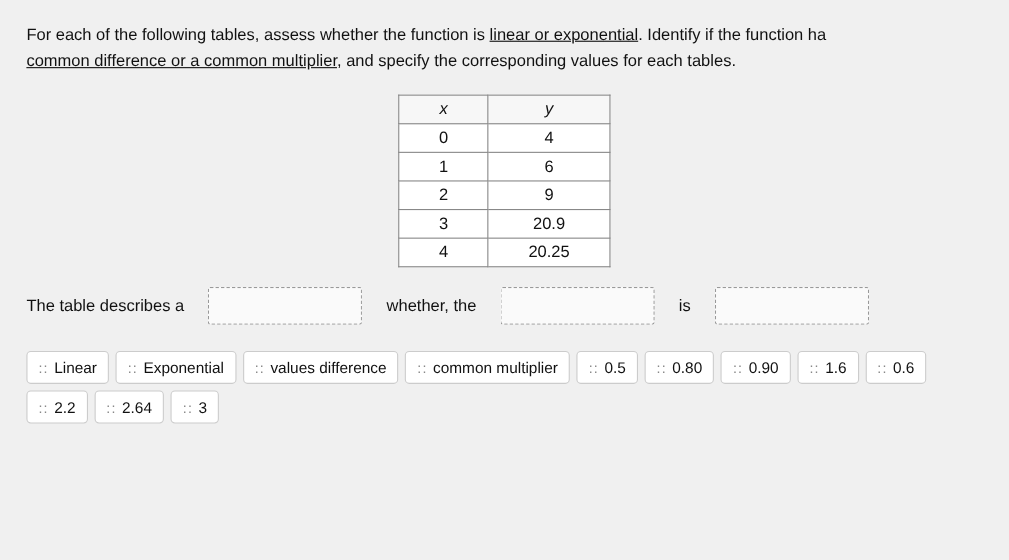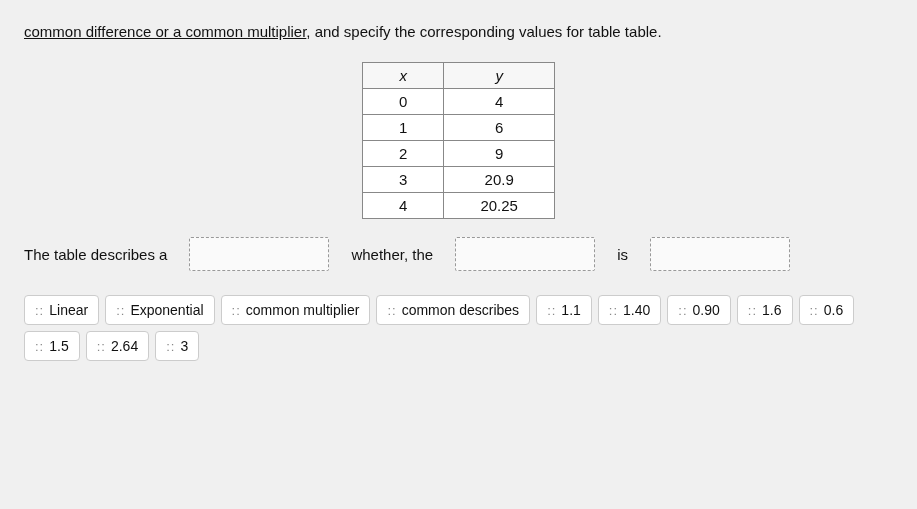--- a/index.html
+++ b/index.html
@@ -78,21 +78,24 @@
       color: #888;
       font-size: 13px;
       letter-spacing: 1px;
     }
   </style>
 </head>
 <body>
 
 <div class="instructions">
   <p>
-    <span class="underline">common difference or a common multiplier</span><span>, and specify the corresponding values for table table.</span>
+    <span>For each of the following tables, assess whether the function is </span><span class="underline">linear or exponential</span><span>. Identify if the function ha</span>
+  </p>
+  <p>
+    <span class="underline">common difference or a common multiplier</span><span>, and specify the corresponding values for each tables.</span>
   </p>
 </div>
 
 <div class="table-area">
   <table class="data-table">
     <thead>
       <tr>
         <th><em>x</em></th>
         <th><em>y</em></th>
       </tr>
@@ -135,51 +138,51 @@
 <div class="token">
       <span class="token-dots">::</span>
       <span>Linear</span>
     </div>
     <div class="token">
       <span class="token-dots">::</span>
       <span>Exponential</span>
     </div>
     <div class="token">
       <span class="token-dots">::</span>
+      <span>values difference</span>
+    </div>
+    <div class="token">
+      <span class="token-dots">::</span>
       <span>common multiplier</span>
     </div>
     <div class="token">
       <span class="token-dots">::</span>
-      <span>common describes</span>
+      <span>0.5</span>
     </div>
     <div class="token">
       <span class="token-dots">::</span>
-      <span>1.1</span>
-    </div>
-    <div class="token">
-      <span class="token-dots">::</span>
-      <span>1.40</span>
+      <span>0.80</span>
     </div>
     <div class="token">
       <span class="token-dots">::</span>
       <span>0.90</span>
     </div>
     <div class="token">
       <span class="token-dots">::</span>
       <span>1.6</span>
     </div>
     <div class="token">
       <span class="token-dots">::</span>
       <span>0.6</span>
     </div>
   </div>
 <div class="tokens-row" id="tokens-container-2" style="margin-top:6px;">
 <div class="token">
       <span class="token-dots">::</span>
-      <span>1.5</span>
+      <span>2.2</span>
     </div>
     <div class="token">
       <span class="token-dots">::</span>
       <span>2.64</span>
     </div>
     <div class="token">
       <span class="token-dots">::</span>
       <span>3</span>
     </div>
   </div>

